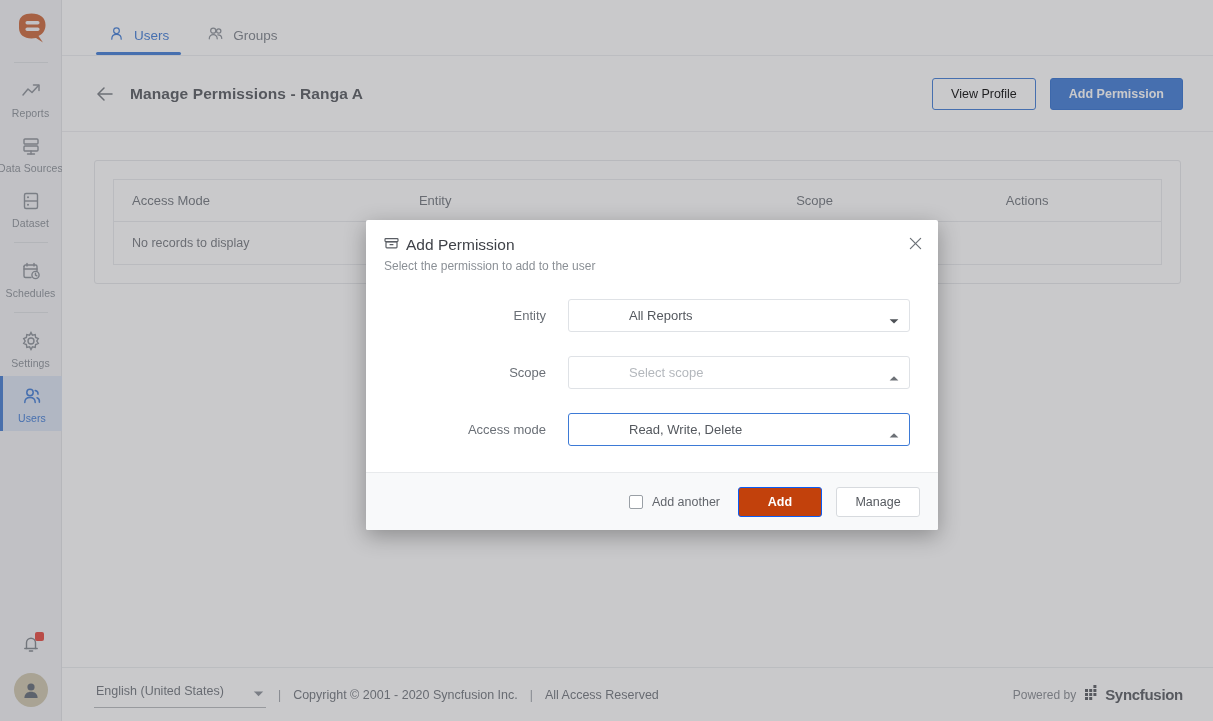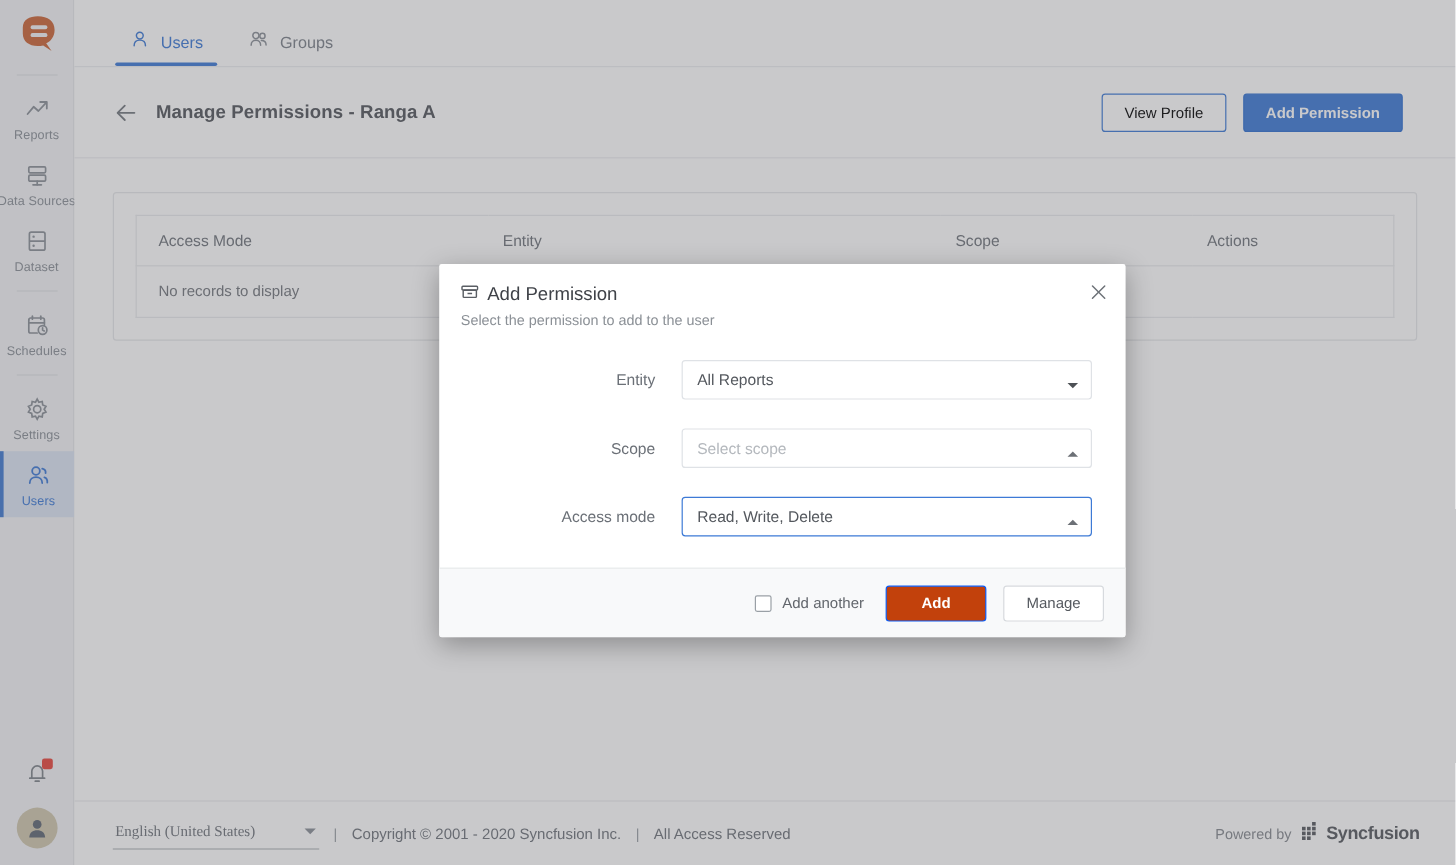--- a/index.html
+++ b/index.html
@@ -89,21 +89,21 @@
   .tab .tab-text { font-size: 13.5px; color: #7b8089; }
   .tab.active .tab-text { color: #3d7ad6; }
   .tab.active::after {
     content: ""; position: absolute; left: 2px; right: 2px; bottom: 0;
     height: 3px; background: #3d7ad6; border-radius: 2px;
   }
 
   .page-head {
     height: 76px; flex: 0 0 76px;
     display: flex; align-items: center;
-    padding: 0 44px 0 32px;
+    padding: 0 30px 0 32px;
     border-bottom: 1px solid #ededf0;
   }
   .back-arrow { width: 22px; height: 22px; cursor: pointer; margin-right: 14px; }
   .page-title {
     font-size: 15.5px; color: #52565c; font-weight: bold; letter-spacing: .1px;
   }
   .head-actions { margin-left: auto; display: flex; gap: 14px; align-items: center; }
   .btn {
     font-family: "Liberation Sans", sans-serif;
     font-size: 12.5px; border-radius: 3px; cursor: pointer;
@@ -141,23 +141,23 @@
   .col-scope  { width: 20%; }
   .col-actions{ width: 16%; }
 
   .footer {
     height: 54px; flex: 0 0 54px;
     border-top: 1px solid #ebedef;
     display: flex; align-items: center;
     padding: 0 30px 0 32px; gap: 0;
   }
   .lang-select {
-    display: flex; align-items: center; gap: 10px;
+    display: flex; gap: 10px;
     border-bottom: 1px solid #b6b9bd; padding: 3px 2px 5px 2px;
-    width: 172px; cursor: pointer; font-family: Liberation Serif, serif;
+    width: 172px; cursor: pointer;
   }
   .lang-text { font-size: 12.5px; color: #6f747b; flex: 1 1 auto; }
   .foot-sep { color: #9aa0a6; font-size: 12px; margin: 0 12px; }
   .foot-text { font-size: 12.5px; color: #6f747b; }
   .powered { margin-left: auto; display: flex; align-items: center; gap: 9px; }
   .powered-label { font-size: 12px; color: #85898f; }
   .sf-logo { display: flex; align-items: center; gap: 3px; }
   .sf-word { font-size: 15px; color: #55595f; font-weight: bold; letter-spacing: -.3px; }
 
   
@@ -196,21 +196,21 @@
     width: 178px; text-align: right; padding-right: 22px;
     font-size: 13px; color: #6b7077;
   }
   .fctrl {
     flex: 1 1 auto; height: 33px;
     border: 1px solid #dfe2e6; border-radius: 3px; background: #fff;
     display: flex; align-items: center; padding: 0 10px 0 12px;
     cursor: pointer; max-width: 342px;
   }
   .fctrl.focused { border: 1px solid #3d7ad6; box-shadow: 0 0 0 0 #3d7ad6; }
-  .fval { font-size: 13px; color: #54585e; flex: 1 1 auto; }
+  .fval { font-size: 13px; color: #54585e; flex: 1 1 auto; margin-left: 48px; }
   .fval.placeholder { color: #b4b8bd; }
   .caret { width: 10px; height: 10px; display: block; }
 
   .modal-foot {
     background: #f8f9fa; border-top: 1px solid #e8eaec;
     height: 58px; display: flex; align-items: center; justify-content: flex-end;
     gap: 14px; padding: 0 18px;
   }
   .chk-wrap { display: flex; align-items: center; gap: 9px; cursor: pointer; margin-right: 4px; }
   .chk-box {

